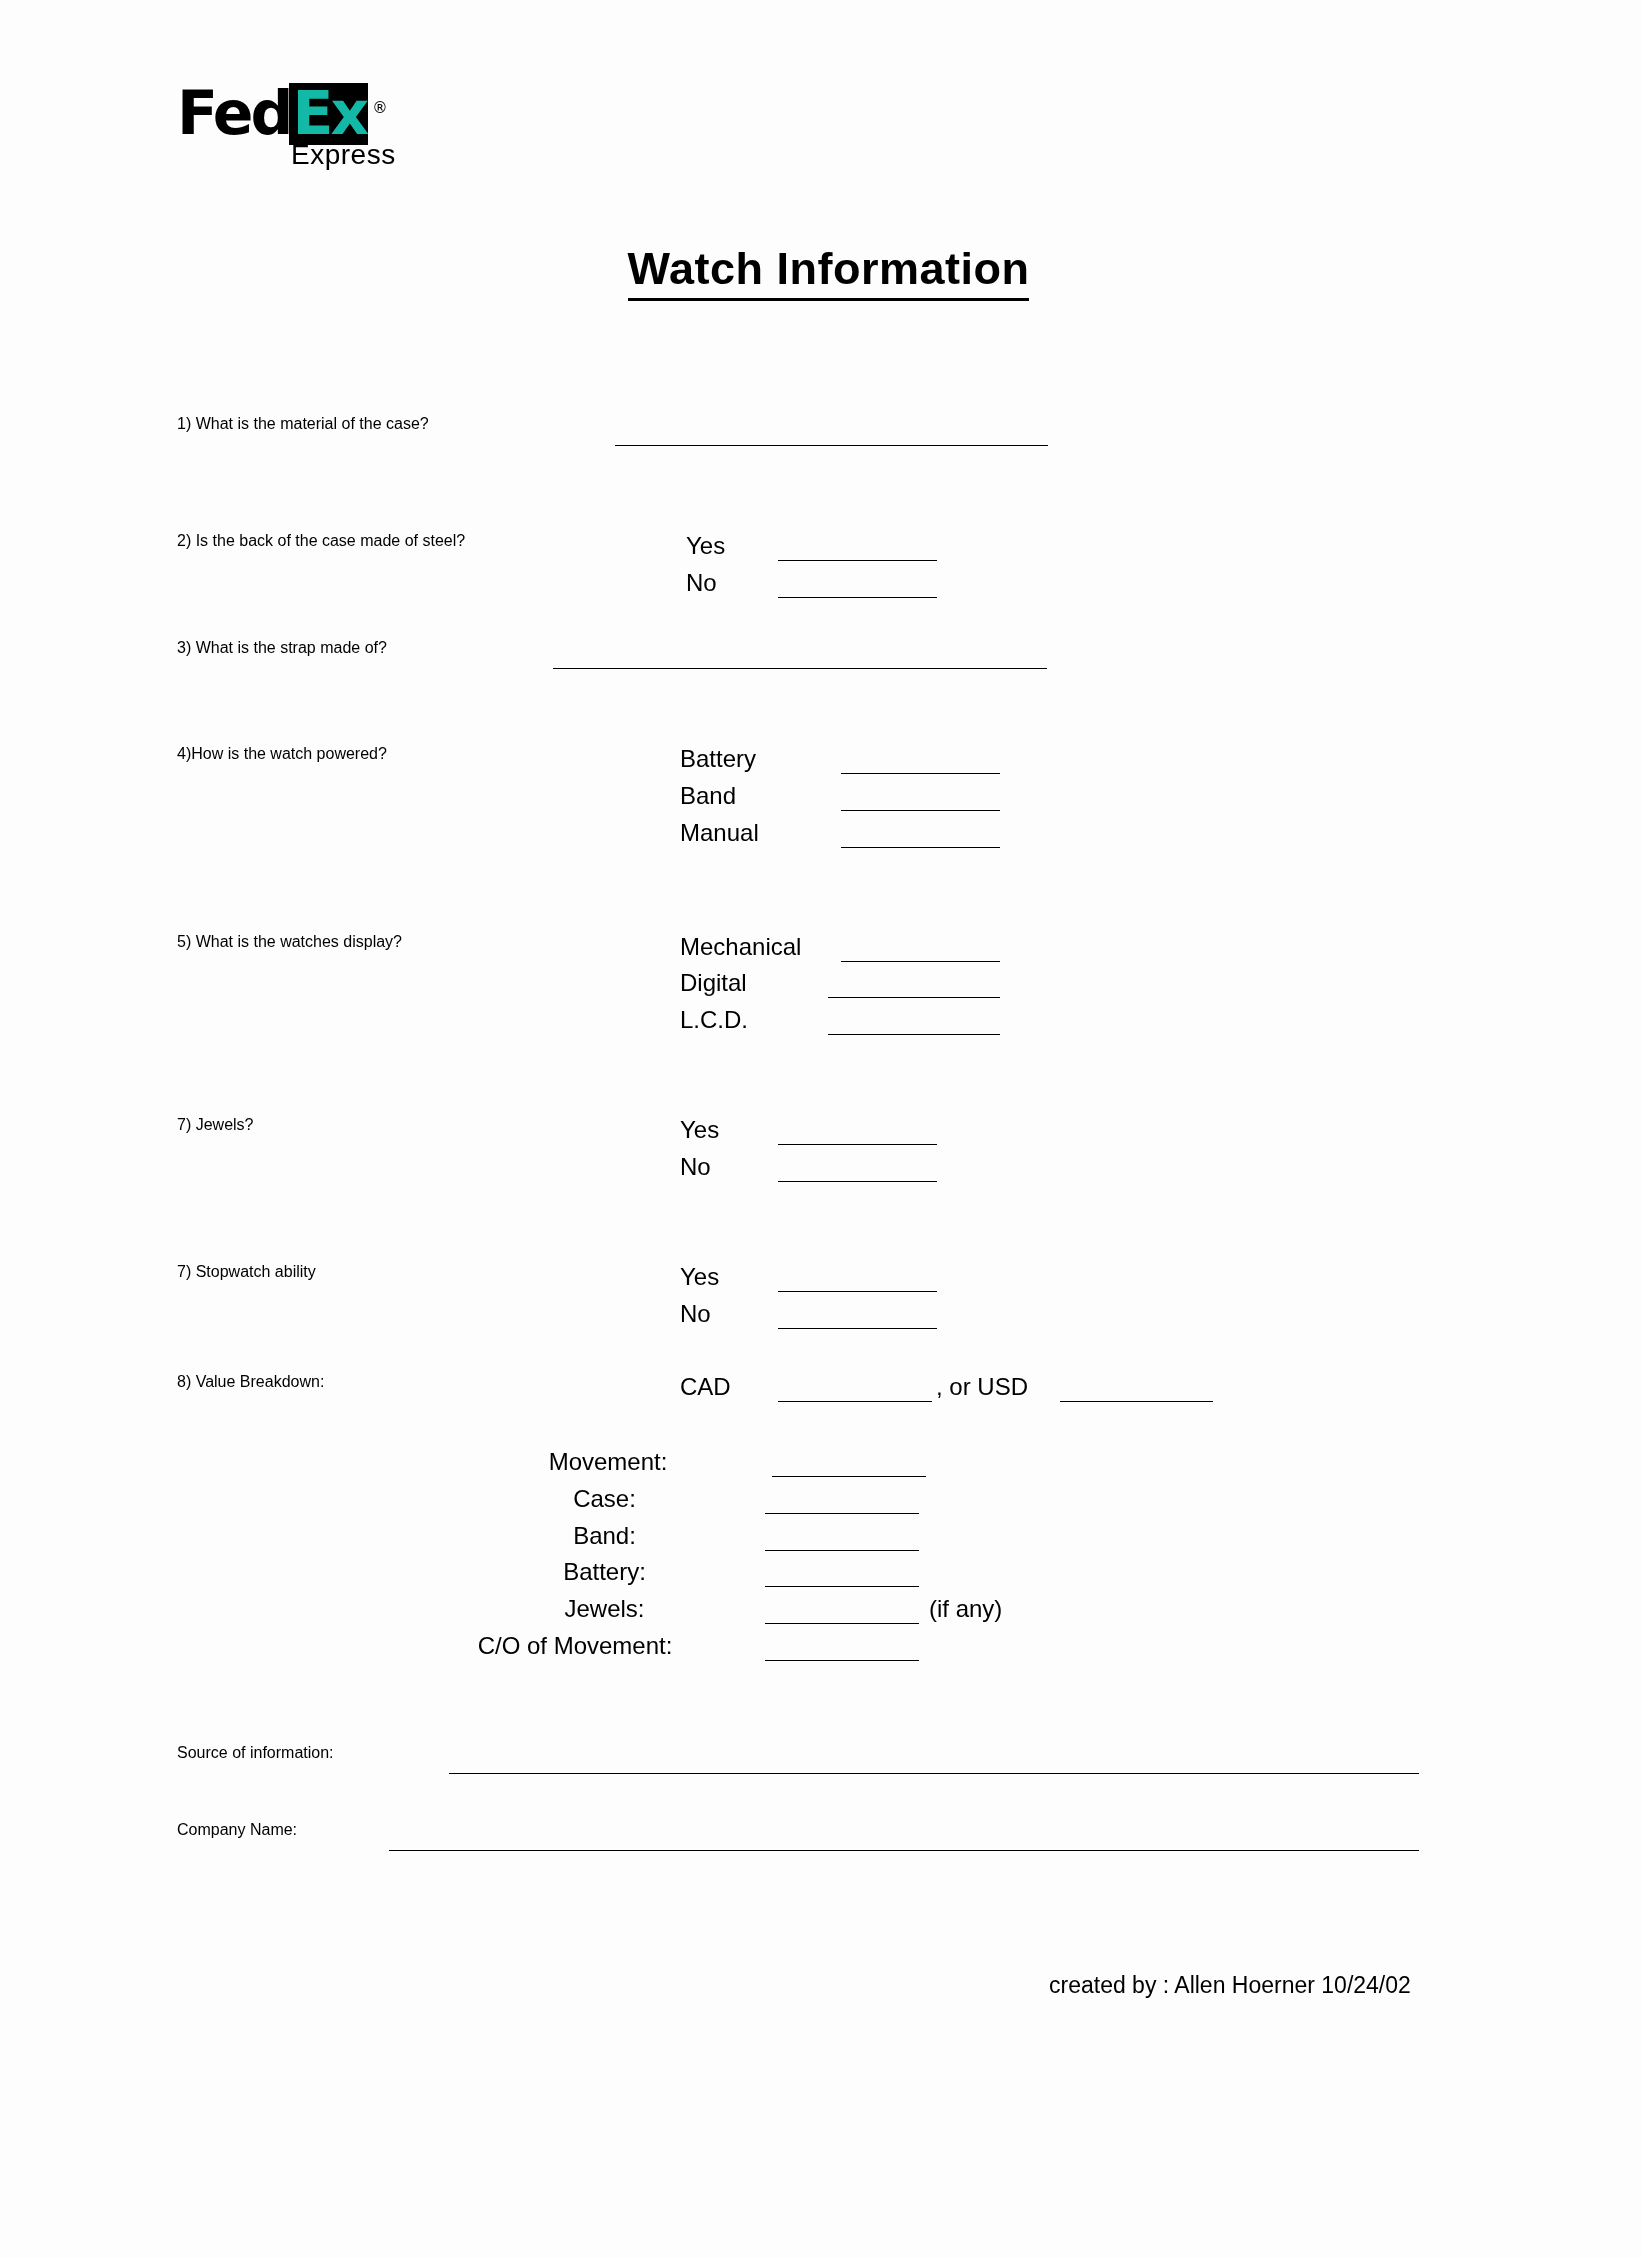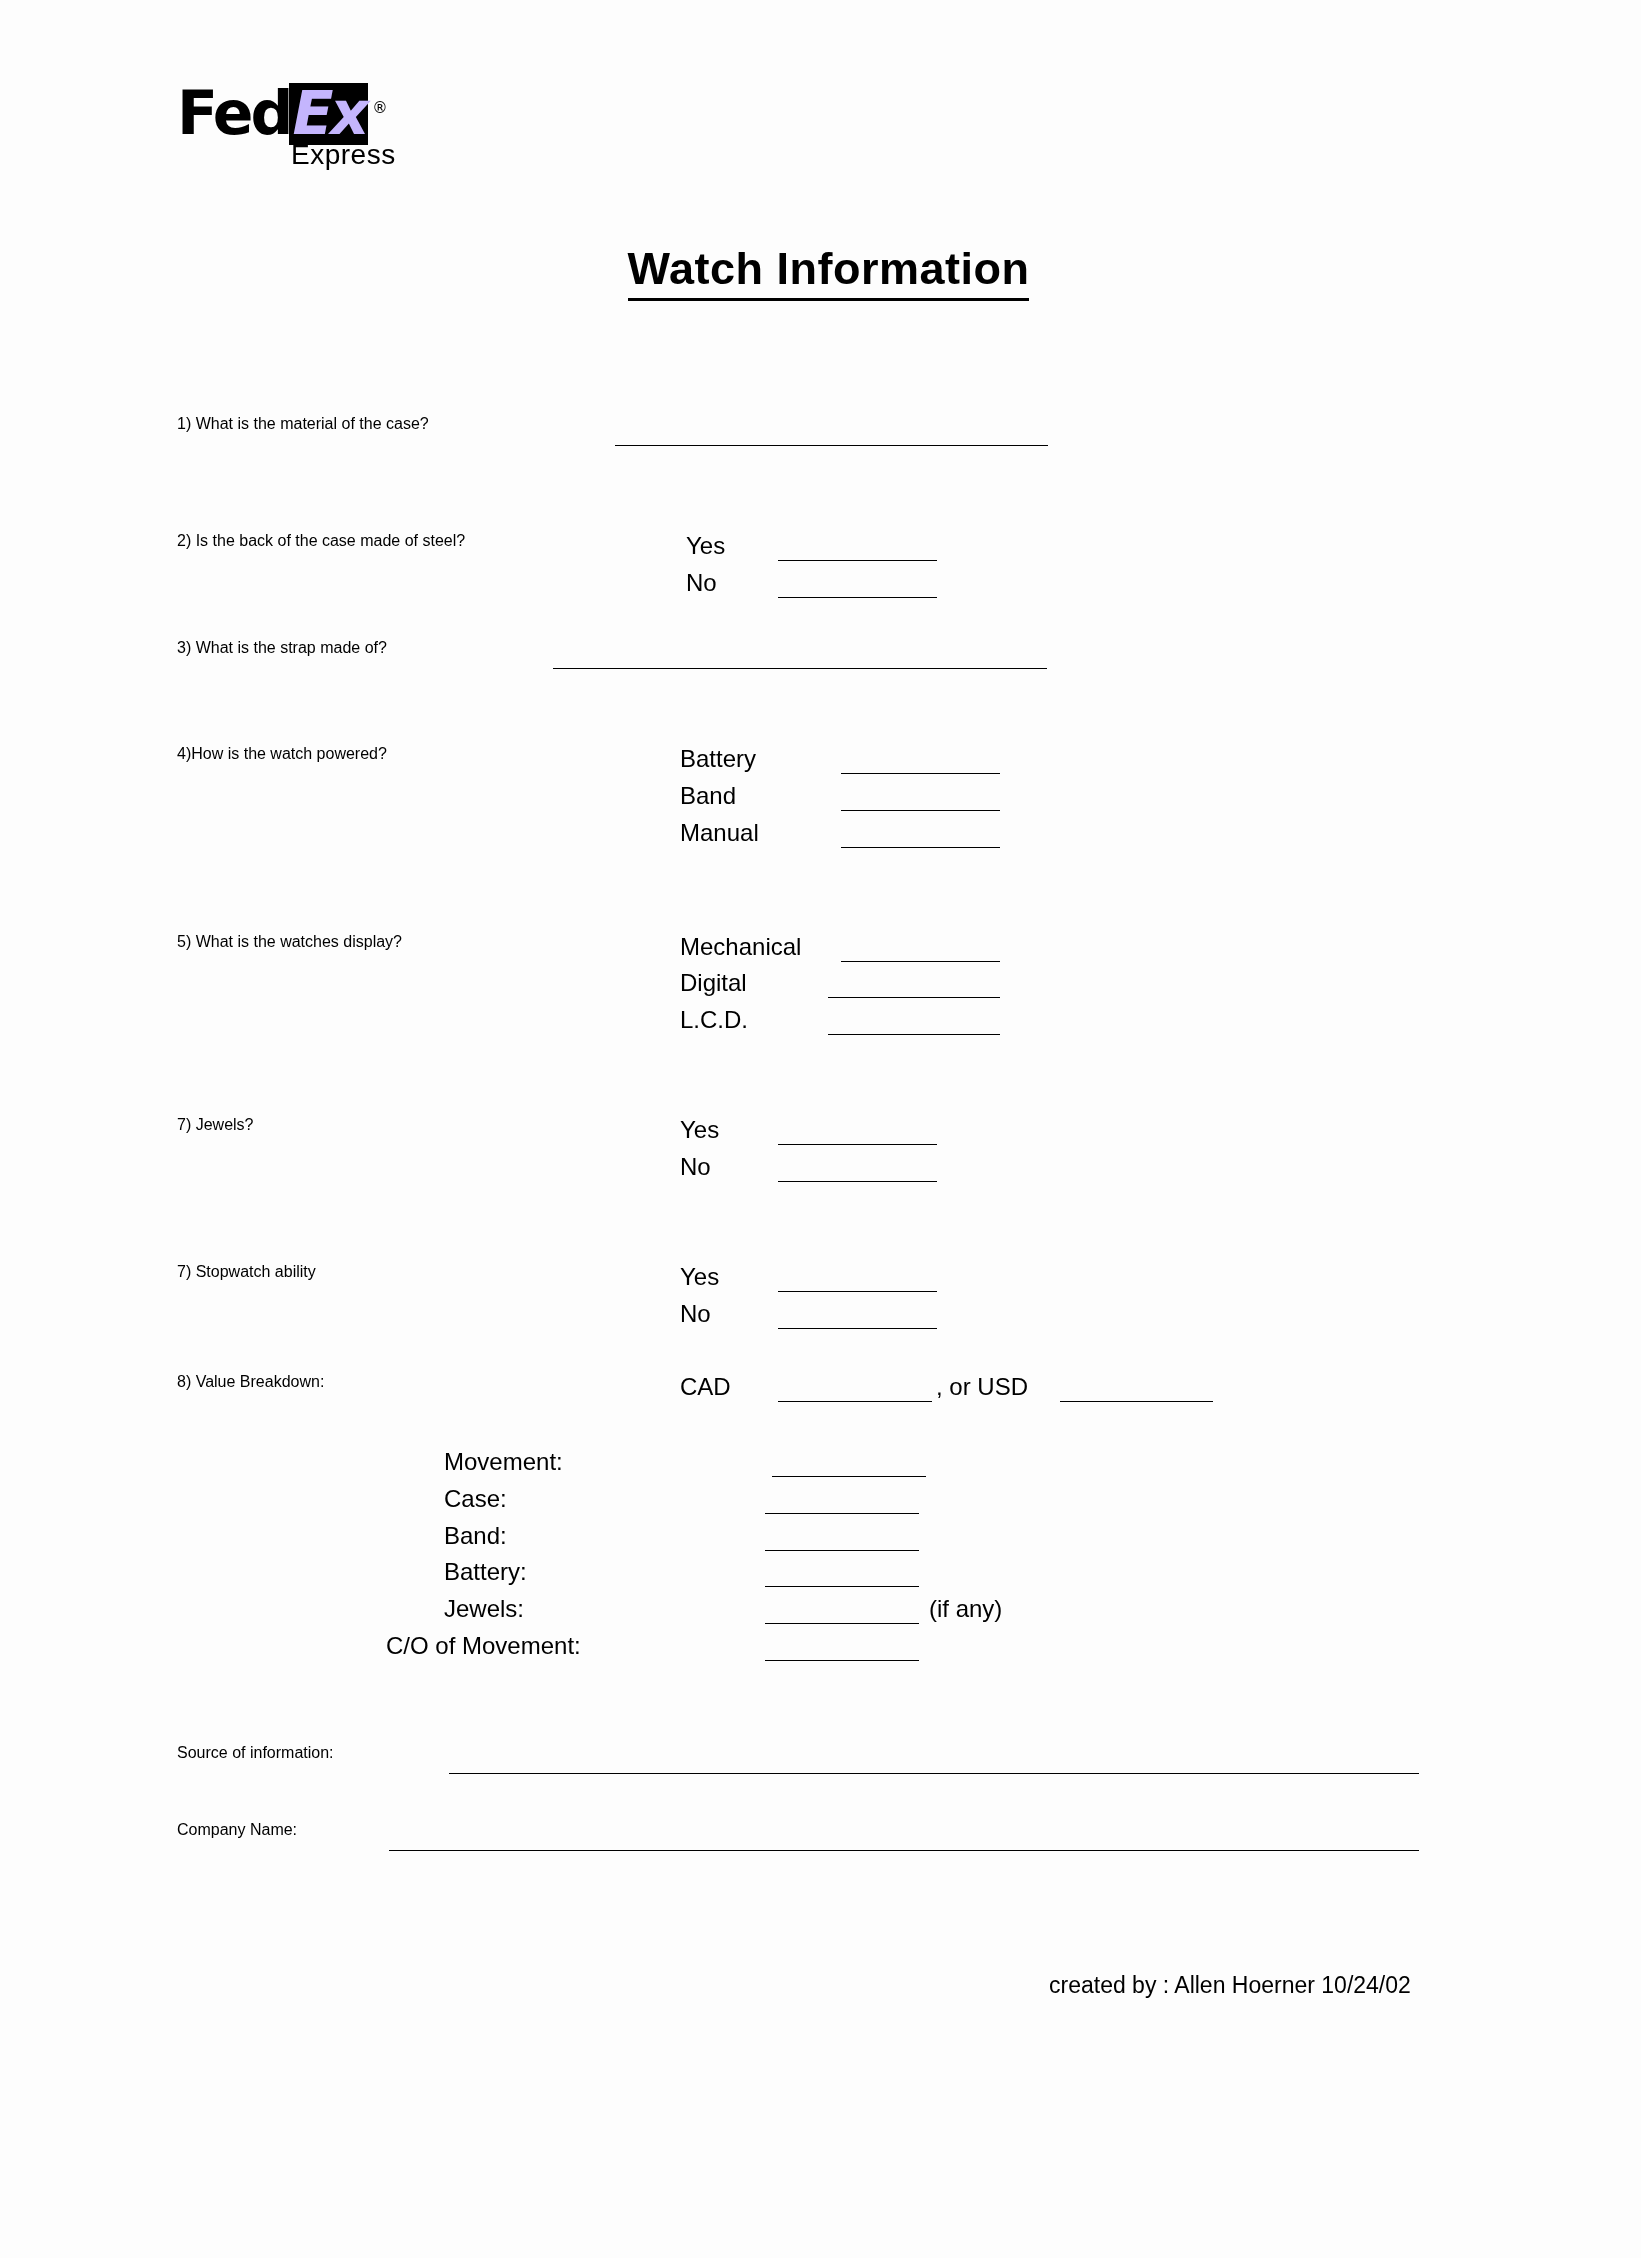--- a/index.html
+++ b/index.html
@@ -34,26 +34,25 @@
     font-family: "DejaVu Sans", sans-serif;
     font-weight: bold;
     font-size: 60px;
     letter-spacing: -2.9px;
     line-height: 1;
     display: inline-block;
     white-space: nowrap;
   }
   .logo-fed { color: #000000; }
   .logo-ex {
-    color: #c4b5fd;
+    color: #14b8a6;
     background: #000000;
     padding: 0 1.9px 1.9px 3.9px;
     display: inline-block;
     margin-left: -1.9px;
-    font-style: italic;
   }
   .logo-reg {
     font-size: 15.4px;
     font-weight: normal;
     vertical-align: super;
     letter-spacing: 0;
     margin-left: 3.9px;
   }
   .logo-sub {
     position: absolute;
@@ -94,21 +93,21 @@
   }
   .rule {
     position: absolute;
     border-bottom: 1.9px solid #000;
     height: 0;
   }
   .lbl-right {
     position: absolute;
     font-size: 24px;
     white-space: nowrap;
-    text-align: left;
+    text-align: center;
   }
   .footer-note {
     position: absolute;
     font-size: 23px;
     white-space: nowrap;
   }
 </style>
 </head>
 <body>
 

